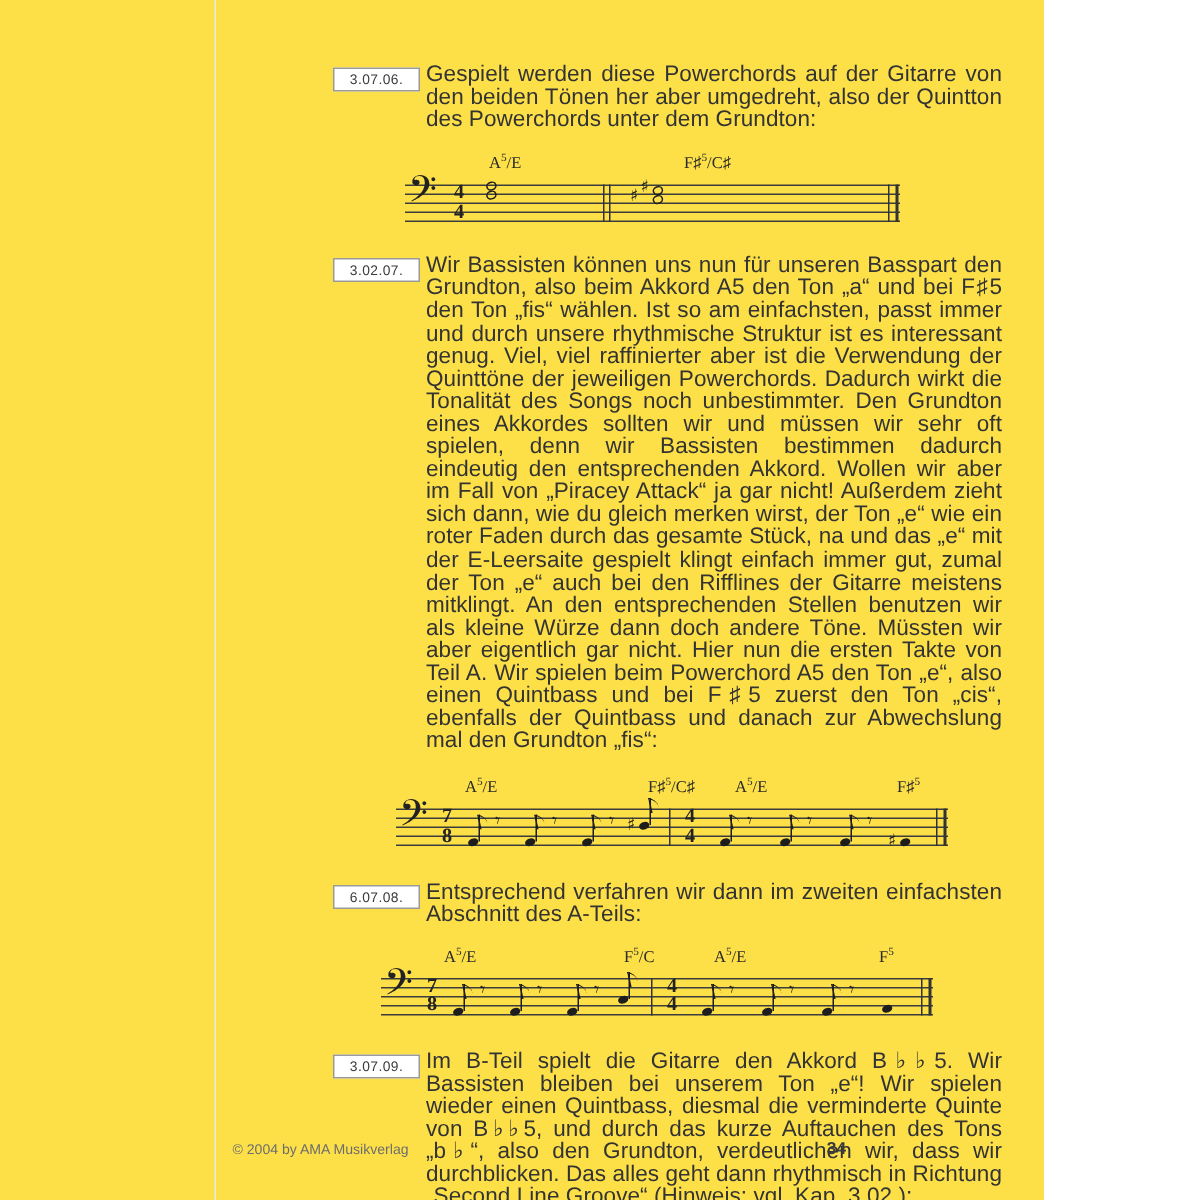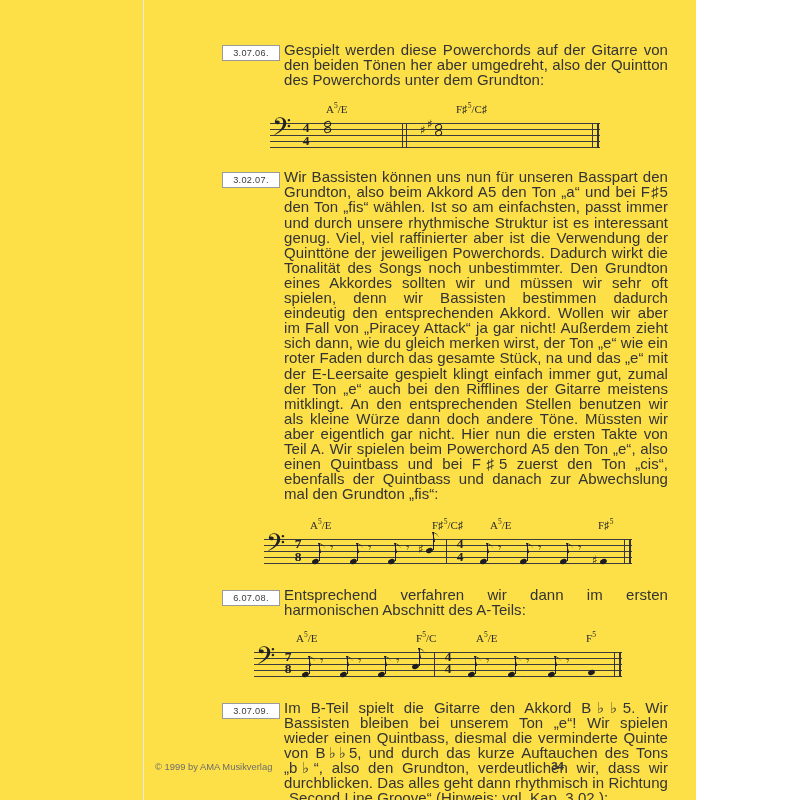--- a/index.html
+++ b/index.html
@@ -314,21 +314,21 @@
         <div class="nh" style="left:336px; top:24px;"></div>
 
         <div class="barline" style="left:360px; top:4px; height:25px;"></div>
         <div class="barline thick" style="left:365px; top:4px; height:25px;"></div>
       </div>
     </div>
 
     <div class="section" style="margin-top:12px;">
       <div class="sec-num">6.07.08.</div>
       <div class="sec-body">
-        <p>Entsprechend verfahren wir dann im ersten harmonischen Abschnitt des A-Teils:</p>
+        <p>Entsprechend verfahren wir dann im zweiten einfachsten Abschnitt des A-Teils:</p>
       </div>
     </div>
 
     <div class="music" style="margin-top:14px; width:368px; margin-left:32px; height:56px;">
       <div class="chordrow">
         <div class="chord" style="left:42px;">A<sup>5</sup>/E</div>
         <div class="chord" style="left:162px;">F<sup>5</sup>/C</div>
         <div class="chord" style="left:222px;">A<sup>5</sup>/E</div>
         <div class="chord" style="left:332px;">F<sup>5</sup></div>
       </div>
@@ -445,17 +445,17 @@
         <div class="stem" style="left:320.5px; top:-4px; height:18px;"></div>
 
         <div class="barline" style="left:340px; top:4px; height:25px;"></div>
         <div class="barline thick" style="left:345px; top:4px; height:25px;"></div>
       </div>
     </div>
 
   </div>
 
   <div class="footer">
-    <div>© 1999 by AMA Musikverlag</div>
+    <div>© 2004 by AMA Musikverlag</div>
     <div class="pageno">34</div>
   </div>
 
 </div>
 
 </body></html>

